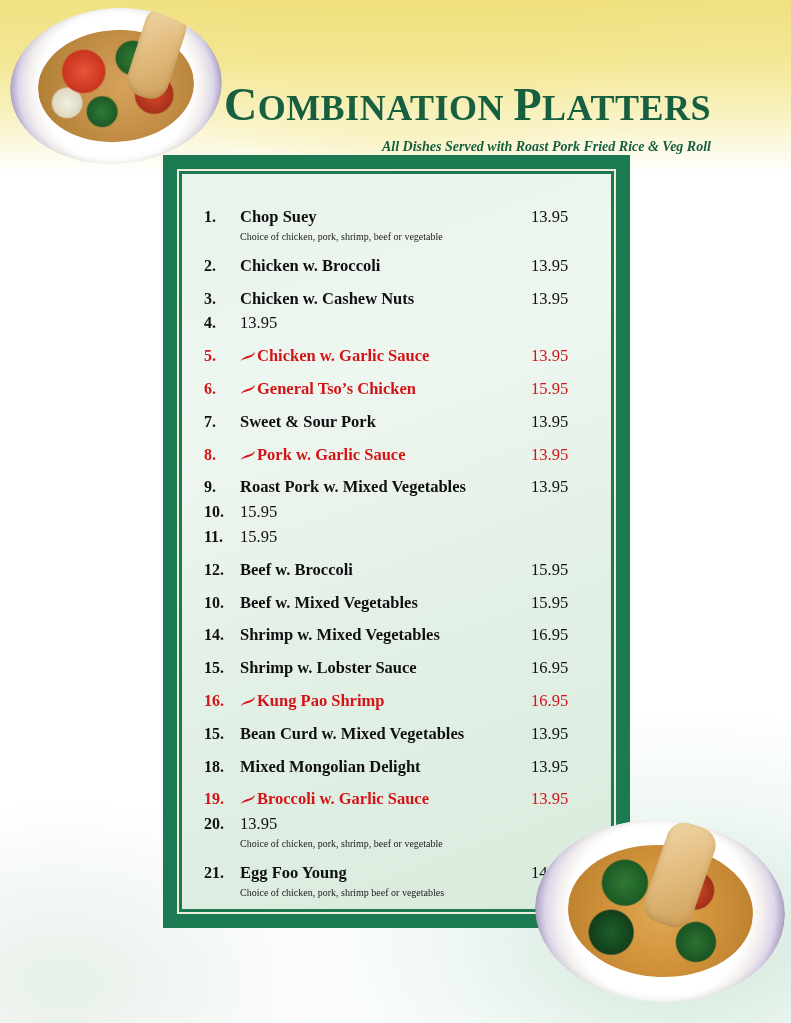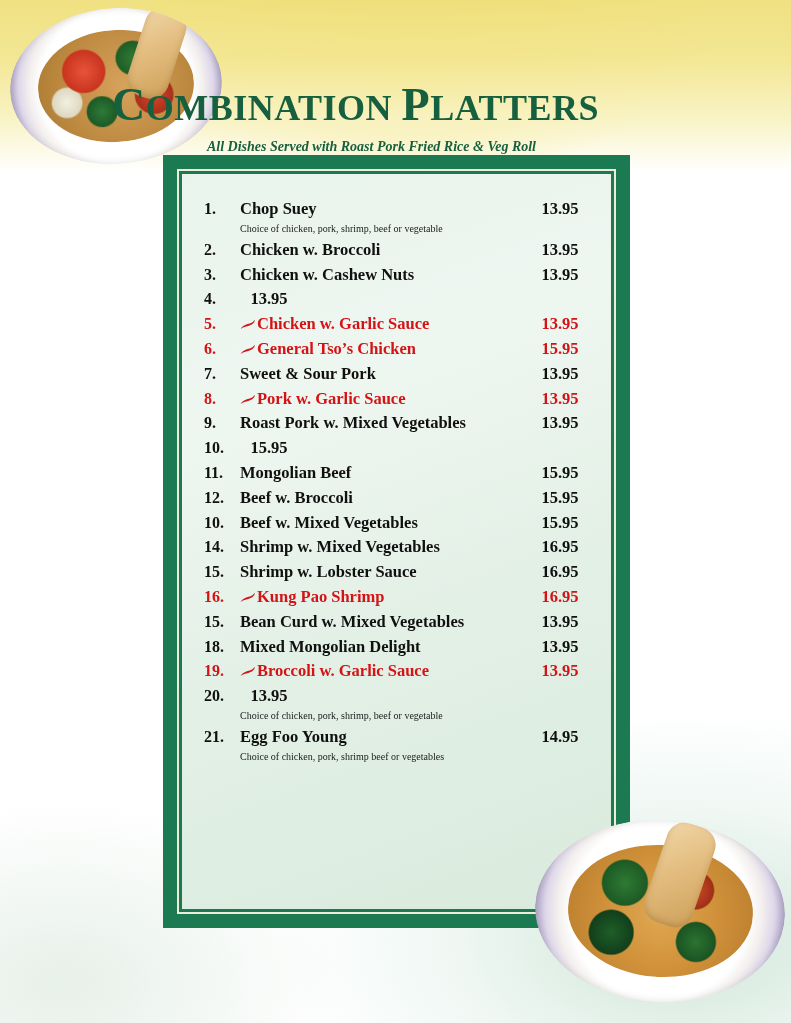--- a/index.html
+++ b/index.html
@@ -31,21 +31,21 @@
     width: 791px; height: 172px;
     background: linear-gradient(180deg, #efdf7b 0%, #f3e690 35%, #f8f2c0 68%, rgba(255,255,255,0) 100%);
     opacity: 0.95;
   }
 
   
   .header {
     position: absolute;
     left: 0; top: 82px;
     width: 711px;
-    text-align: center;
+    text-align: right;
   }
   .header-title {
     font-family: "Liberation Serif", serif;
     font-weight: bold;
     color: #17603f;
     font-size: 36px;
     letter-spacing: 0.5px;
     line-height: 1;
     white-space: nowrap;
   }
@@ -105,25 +105,26 @@
     color: #101010;
     text-align: left;
   }
   .name-wrap {
     flex: 1 1 auto;
     display: flex;
     align-items: baseline;
     font-weight: bold;
     font-size: 16.5px;
     color: #101010;
+    margin-top: 8px;
   }
   .price {
     flex: 0 0 58px;
-    text-align: center;
-    font-weight: bold;
+    text-align: left;
+    font-weight: normal;
     font-size: 16.5px;
     color: #101010;
   }
   .row.spicy .name-wrap,
   .row.spicy .price { color: #d41317; }
   .row.spicy .num { color: #d41317; }
 
   .chili {
     display: inline-block;
     width: 15px;
@@ -308,23 +309,20 @@
               <span>Roast Pork w. Mixed Vegetables</span>
             </div>
             <div class="price">13.95</div>
           </div>
           <div class="row">
             <div class="num">10.</div>
             <div class="price">15.95</div>
           </div>
           <div class="row">
             <div class="num">11.</div>
-            <div class="name-wrap">
-              <span>Mongolian Beef</span>
-            </div>
             <div class="price">15.95</div>
           </div>
           <div class="row">
             <div class="num">12.</div>
             <div class="name-wrap">
               <span>Beef w. Broccoli</span>
             </div>
             <div class="price">15.95</div>
           </div>
           <div class="row">

